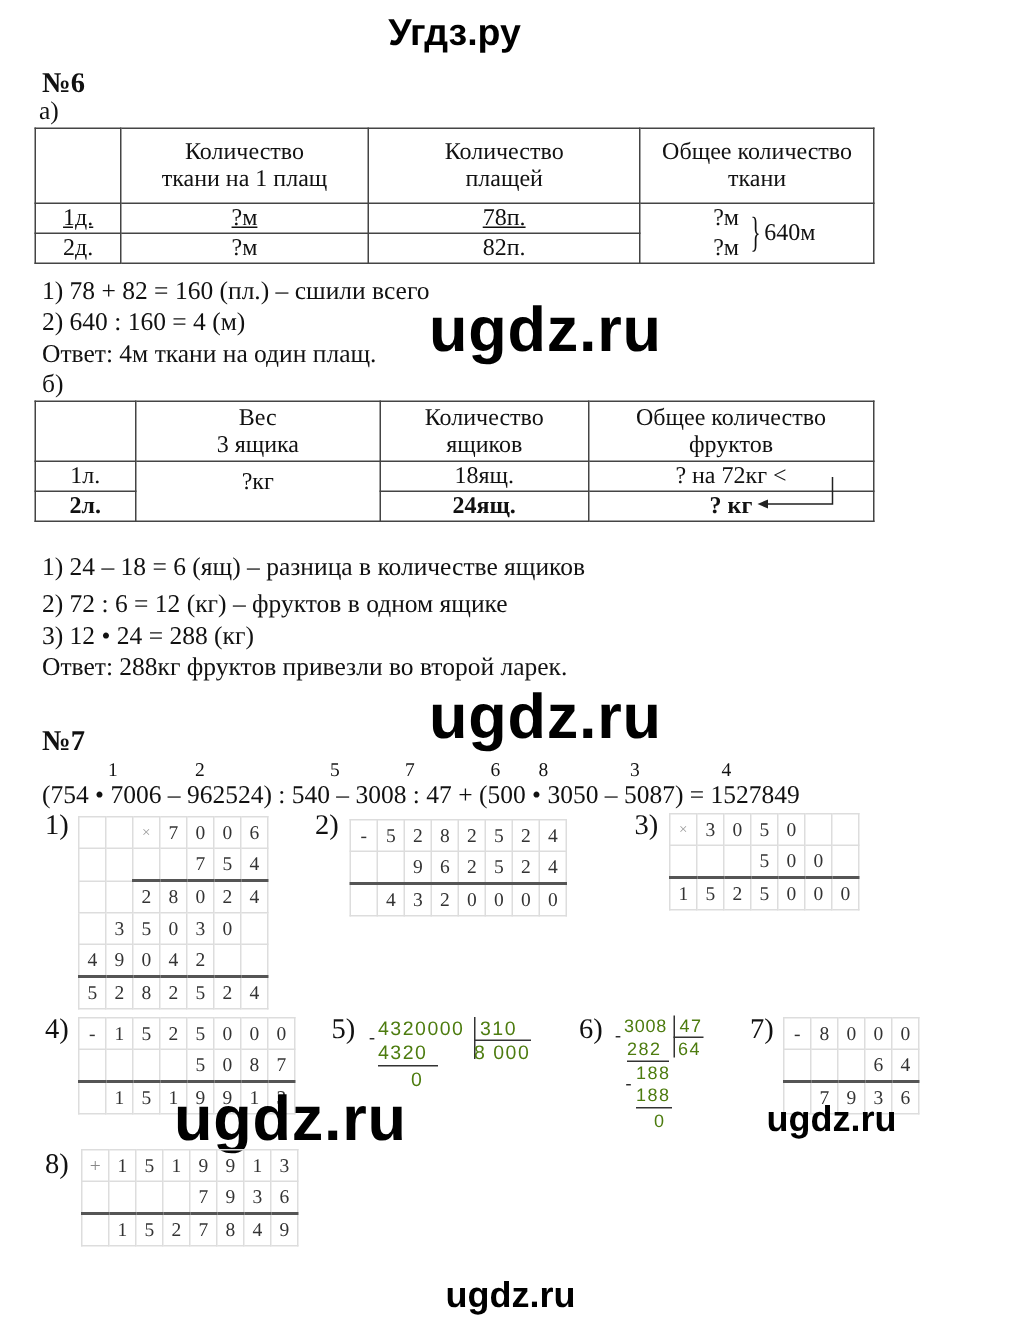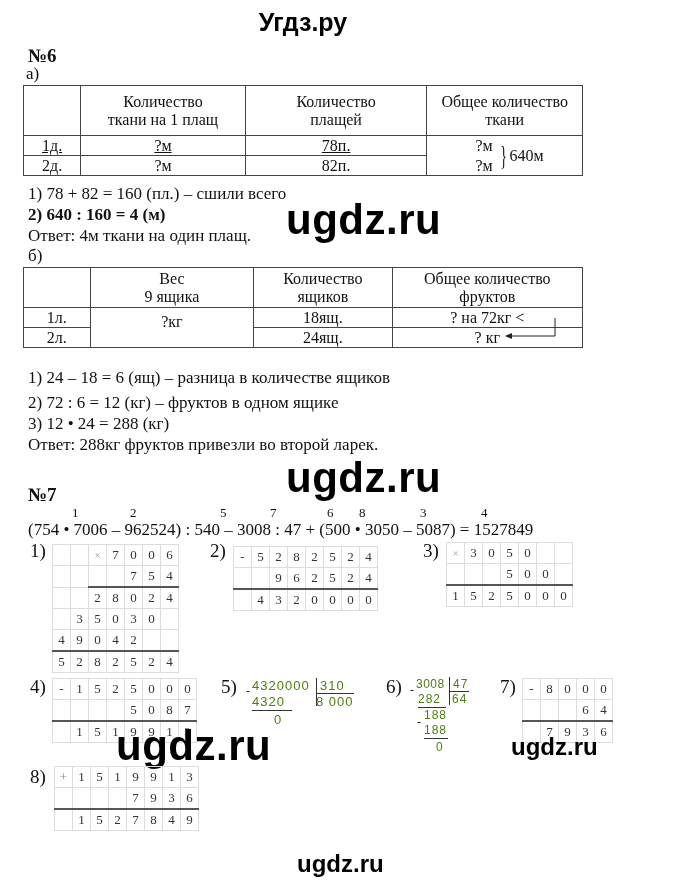--- a/index.html
+++ b/index.html
@@ -48,41 +48,41 @@
   </tr>
   <tr style="height:20px;">
     <td>2д.</td>
     <td>?м</td>
     <td>82п.</td>
   </tr>
 </tbody>
   </table>
 
 <div class="abs txt" style="top:184px;left:28px;">1) 78 + 82 = 160 (пл.) – сшили всего</div>
-<div class="abs txt" style="top:205px;left:28px;font-weight:bold;">2) 640 : 160 = 4 (м)</div>
+<div class="abs txt" style="top:205px;left:28px;">2) 640 : 160 = 4 (м)</div>
 <div class="abs txt" style="top:226px;left:28px;">Ответ: 4м ткани на один плащ.</div>
 <div class="abs wm" style="top:196px;left:286px;">ugdz.ru</div>
 
 <div class="abs txt" style="top:246px;left:28px;">б)</div>
 
 <table class="tbl" style="top:267px;left:23px;width:560px;">
   <tbody>
       <tr style="height:40px;">
     <td style="width:66px;"></td>
-    <td style="width:163px;"><span>Вес</span><br><span>9 ящика</span></td>
+    <td style="width:163px;"><span>Вес</span><br><span>3 ящика</span></td>
     <td style="width:138px;"><span>Количество</span><br><span>ящиков</span></td>
     <td style="width:190px;"><span>Общее количество</span><br><span>фруктов</span></td>
   </tr>
   <tr style="height:20px;">
     <td>1л.</td>
     <td rowspan="2" style="vertical-align:top;padding-top:5px;">?кг</td>
     <td>18ящ.</td>
     <td>? на 72кг &lt;</td>
   </tr>
-  <tr style="height:20px;">
+  <tr style="height:20px;font-weight:bold;">
     <td>2л.</td>
     <td>24ящ.</td>
     <td style="position:relative;"><span>? кг</span>
       <svg style="position:absolute;left:110px;top:-12px;" width="60" height="26">
             <path d="M52 2 L52 20 L6 20" fill="none" stroke="#222" stroke-width="1"></path>
             <path d="M2 20 L9 17 L9 23 Z" fill="#222"></path>
           </svg>
     </td>
   </tr>
 </tbody>

